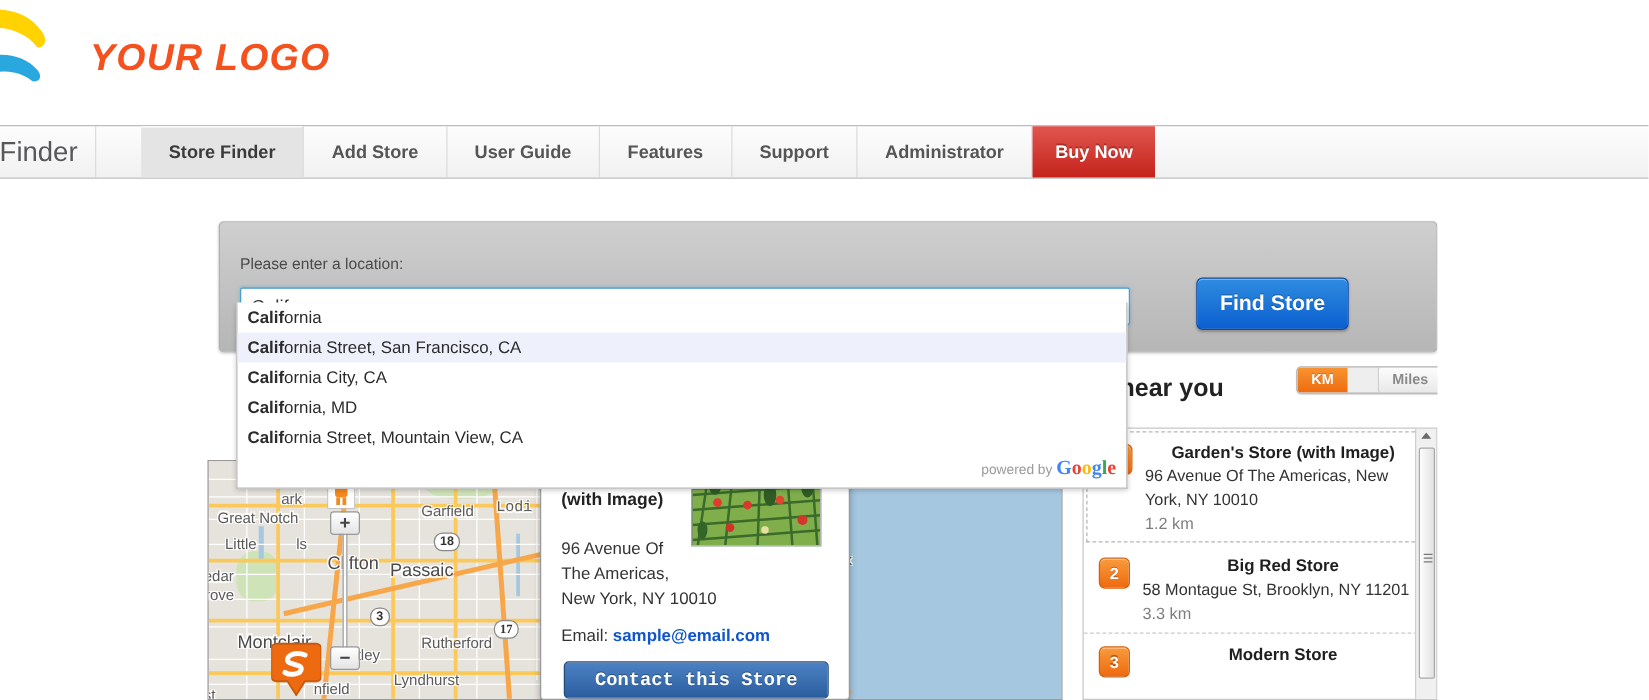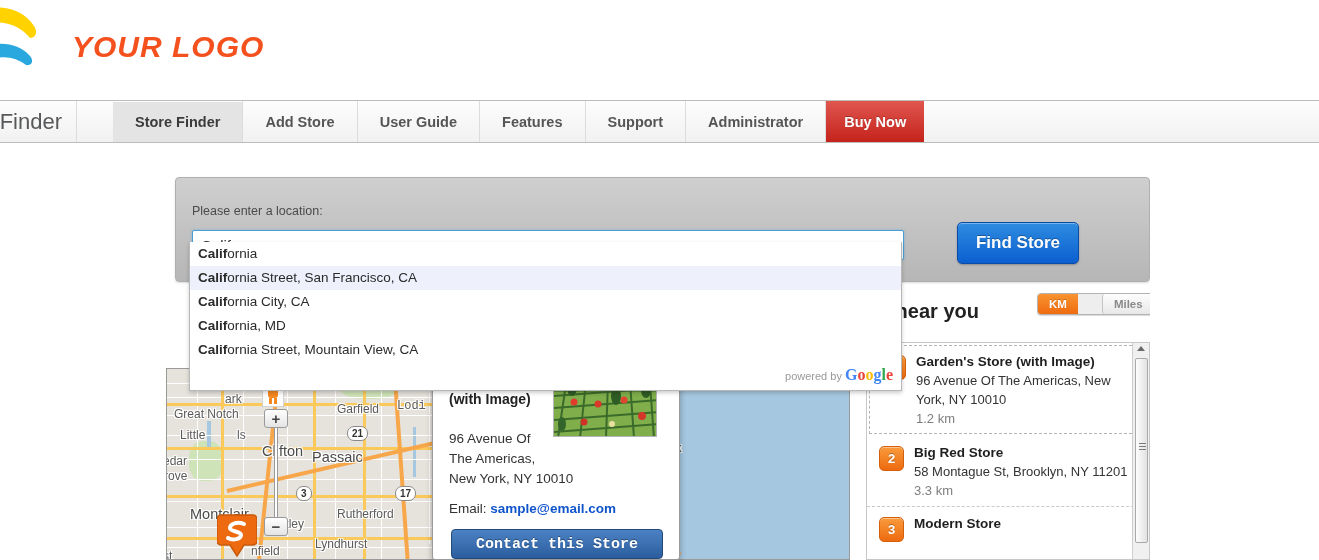--- a/index.html
+++ b/index.html
@@ -200,21 +200,21 @@
   .rmark {
     flex:0 0 auto; width:25px; height:25px; margin-top:2px;
     background:linear-gradient(to bottom,#f99b3c 0%,#ee6a10 100%);
     border:1px solid #d4600c; border-radius:5px;
     color:#fff; font-size:13px; font-weight:bold;
     display:flex; align-items:center; justify-content:center;
     text-shadow:0 -1px 0 rgba(0,0,0,.3);
     box-shadow:inset 0 1px 0 rgba(255,255,255,.4);
   }
   .rbody { flex:1 1 auto; min-width:0; }
-  .rname { font-size:13.5px; font-weight:bold; color:#1f1f1f; line-height:18px; }
+  .rname { font-size:13.5px; font-weight:bold; color:#1f1f1f; line-height:18px;text-align:center; }
   .raddr { font-size:13px; color:#333; line-height:19px; }
   .rdist { font-size:13px; color:#7d7d7d; line-height:19px; }
   #res-scroll {
     position:absolute; right:0; top:0; width:17px; height:218px;
     background:#f0f0f0; border-left:1px solid #cfcfcf;
   }
   #res-scroll .arrow-up {
     position:absolute; top:3px; left:4px; width:0;height:0;
     border-left:4px solid transparent;border-right:4px solid transparent;border-bottom:5px solid #6a6a6a;
   }
@@ -335,23 +335,23 @@
       <div class="maplabel" style="left:382px;top:58px;">Laconia</div>
       <div class="maplabel" style="left:468px;top:58px;">Pelham</div>
       <div class="maplabel" style="left:466px;top:72px;">Bay Park</div>
       <div class="maplabel" style="left:359px;top:94px;">Bronx</div>
       <div class="maplabel" style="left:412px;top:147px;">Throgs Neck -</div>
       <div class="maplabel" style="left:404px;top:162px;">Edgewater Park</div>
       <div class="maplabel" style="left:455px;top:56px;color:#2e6b2e;font-size:14px;">▲</div>
     </div>
 
     <div>
-      <div class="shield" style="left:180px;top:57px;">21</div>
+      <div class="shield" style="left:180px;top:57px;">18</div>
       <div class="shield" style="left:129px;top:117px;">3</div>
-      <div class="shield" style="left:228px;top:117px;">17</div>
+      <div class="shield" style="left:228px;top:127px;font-family:Liberation Serif, serif;">17</div>
       <div class="ishield" style="left:462px;top:22px;">95</div>
       <div class="ishield" style="left:437px;top:122px;">695</div>
       <div class="ishield" style="left:343px;top:128px;">395</div>
       <div class="ishield" style="left:478px;top:180px;">295</div>
     </div>
 
     <div id="map-ctrl">
       <svg id="pegman" viewBox="0 0 22 34">
         <rect x="0" y="0" width="22" height="34" fill="#fff" stroke="#aaa" stroke-width="1"></rect>
         <circle cx="11" cy="8" r="4" fill="#f5881f"></circle>

